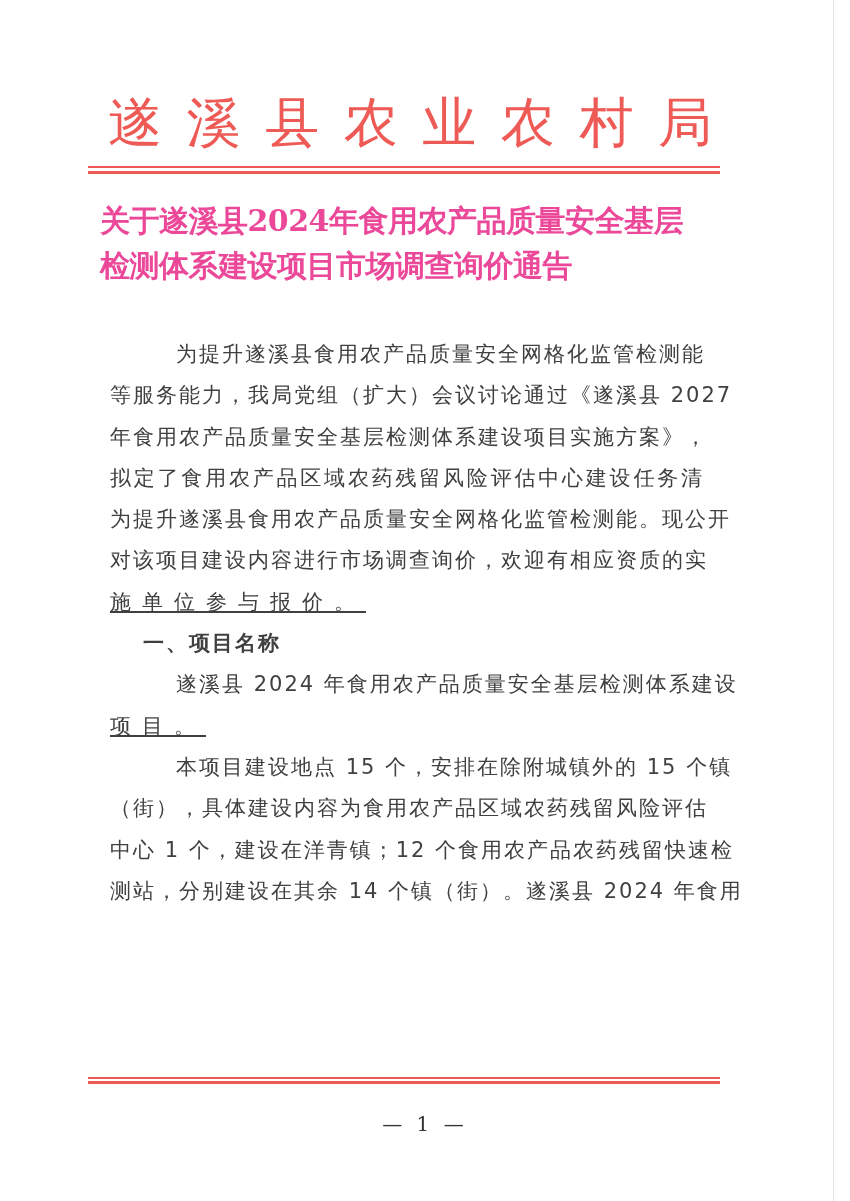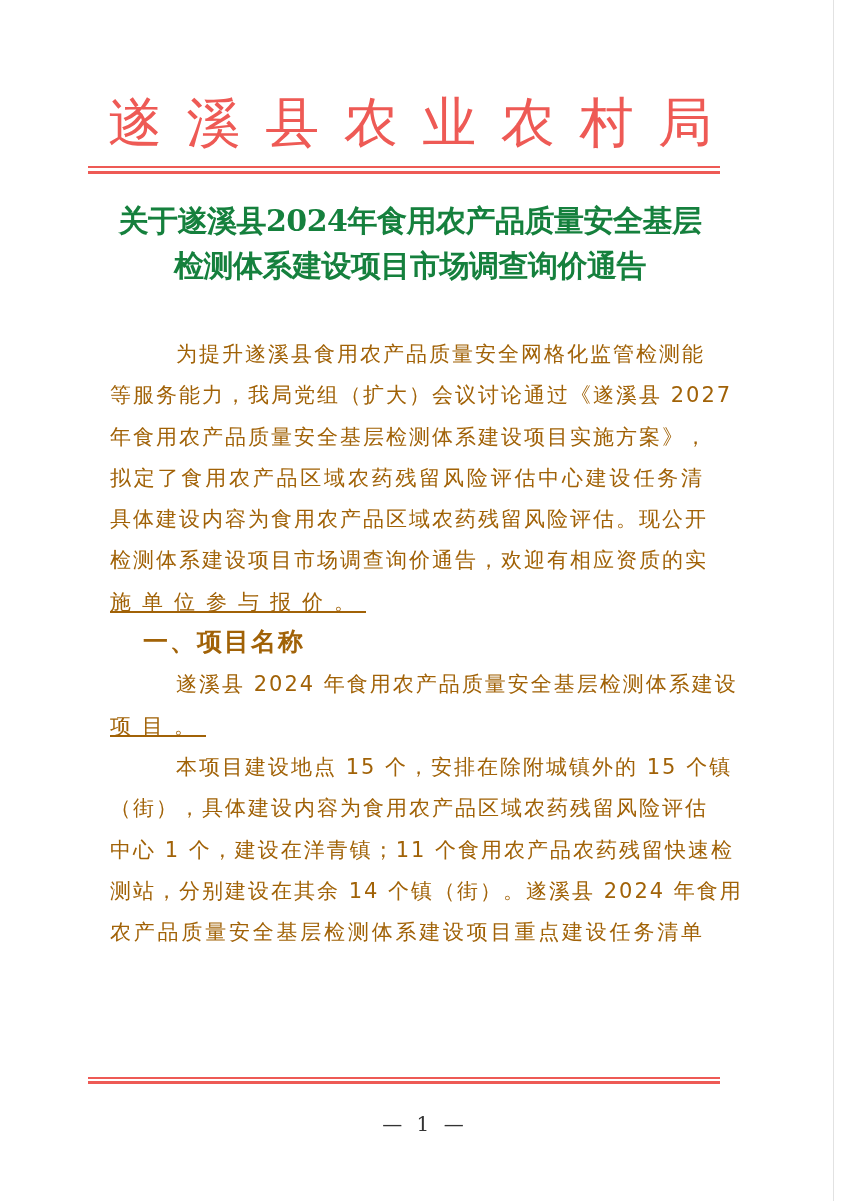--- a/index.html
+++ b/index.html
@@ -52,60 +52,59 @@
   .rule-top-a { top: 166px; height: 2px; }
   .rule-top-b { top: 171px; height: 3px; }
   .rule-bot-a { top: 1077px; height: 2px; }
   .rule-bot-b { top: 1081px; height: 3px; }
 
   .doc-title {
     position: absolute;
     left: 100px;
     top: 198px;
     width: 620px;
-    text-align: center;
     font-family: "DejaVu Serif", "Liberation Serif", serif;
     font-weight: bold;
     font-size: 30px;
     line-height: 45px;
-    color: #15803d;
+    color: #ec4899;
     letter-spacing: -0.5px;
   }
   .doc-title div { white-space: nowrap; }
 
   .body-text {
     position: absolute;
     left: 110px;
     top: 334px;
     width: 594px;
     font-family: "DejaVu Sans", "Liberation Sans", sans-serif;
     font-size: 21px;
     line-height: 41.3px;
-    color: #a16207;
+    color: #404040;
   }
   .line {
     white-space: nowrap;
     height: 41.3px;
     text-align: justify;
     text-align-last: justify;
     letter-spacing: 2px;
   }
   .line.last {
     text-align-last: left;
     letter-spacing: 11px;
     text-decoration: underline;
   }
   .line.indent { padding-left: 66px; }
   .section-heading {
     white-space: nowrap;
     height: 41.3px;
     padding-left: 33px;
     font-weight: bold;
-    font-family: Liberation Mono, monospace;
-    font-size: 25px;
+    font-family: Liberation Serif, serif;
+    font-size: 21px;
     letter-spacing: 2px;
   }
   .page-number {
     position: absolute;
     left: 0;
     width: 850px;
     top: 1112px;
     text-align: center;
     font-family: "DejaVu Serif", "Liberation Serif", serif;
     font-size: 20px;
@@ -136,36 +135,35 @@
   <div>关于遂溪县2024年食用农产品质量安全基层</div>
   <div>检测体系建设项目市场调查询价通告</div>
 </div>
 
 <div class="body-text">
   <div>
     <div class="line indent">为提升遂溪县食用农产品质量安全网格化监管检测能</div>
     <div class="line">等服务能力，我局党组（扩大）会议讨论通过《遂溪县 2027</div>
     <div class="line">年食用农产品质量安全基层检测体系建设项目实施方案》，</div>
     <div class="line">拟定了食用农产品区域农药残留风险评估中心建设任务清</div>
-    <div class="line">具体建设内容为食用农产品区域农药残留风险评估。现公开</div>
-    <div class="line">检测体系建设项目市场调查询价通告，欢迎有相应资质的实</div>
+    <div class="line">为提升遂溪县食用农产品质量安全网格化监管检测能。现公开</div>
+    <div class="line">对该项目建设内容进行市场调查询价，欢迎有相应资质的实</div>
     <div class="line last">施单位参与报价。</div>
   </div>
 
   <div class="section-heading">一、项目名称</div>
   <div>
     <div class="line indent">遂溪县 2024 年食用农产品质量安全基层检测体系建设</div>
     <div class="line last">项目。</div>
   </div>
 
   <div>
     <div class="line indent">本项目建设地点 15 个，安排在除附城镇外的 15 个镇</div>
     <div class="line">（街），具体建设内容为食用农产品区域农药残留风险评估</div>
-    <div class="line">中心 1 个，建设在洋青镇；11 个食用农产品农药残留快速检</div>
+    <div class="line">中心 1 个，建设在洋青镇；12 个食用农产品农药残留快速检</div>
     <div class="line">测站，分别建设在其余 14 个镇（街）。遂溪县 2024 年食用</div>
-    <div class="line">农产品质量安全基层检测体系建设项目重点建设任务清单</div>
   </div>
 </div>
 
 <div class="red-rule rule-bot-a"></div>
 <div class="red-rule rule-bot-b"></div>
 
 <div class="page-number">— 1 —</div>
 
 </body></html>

